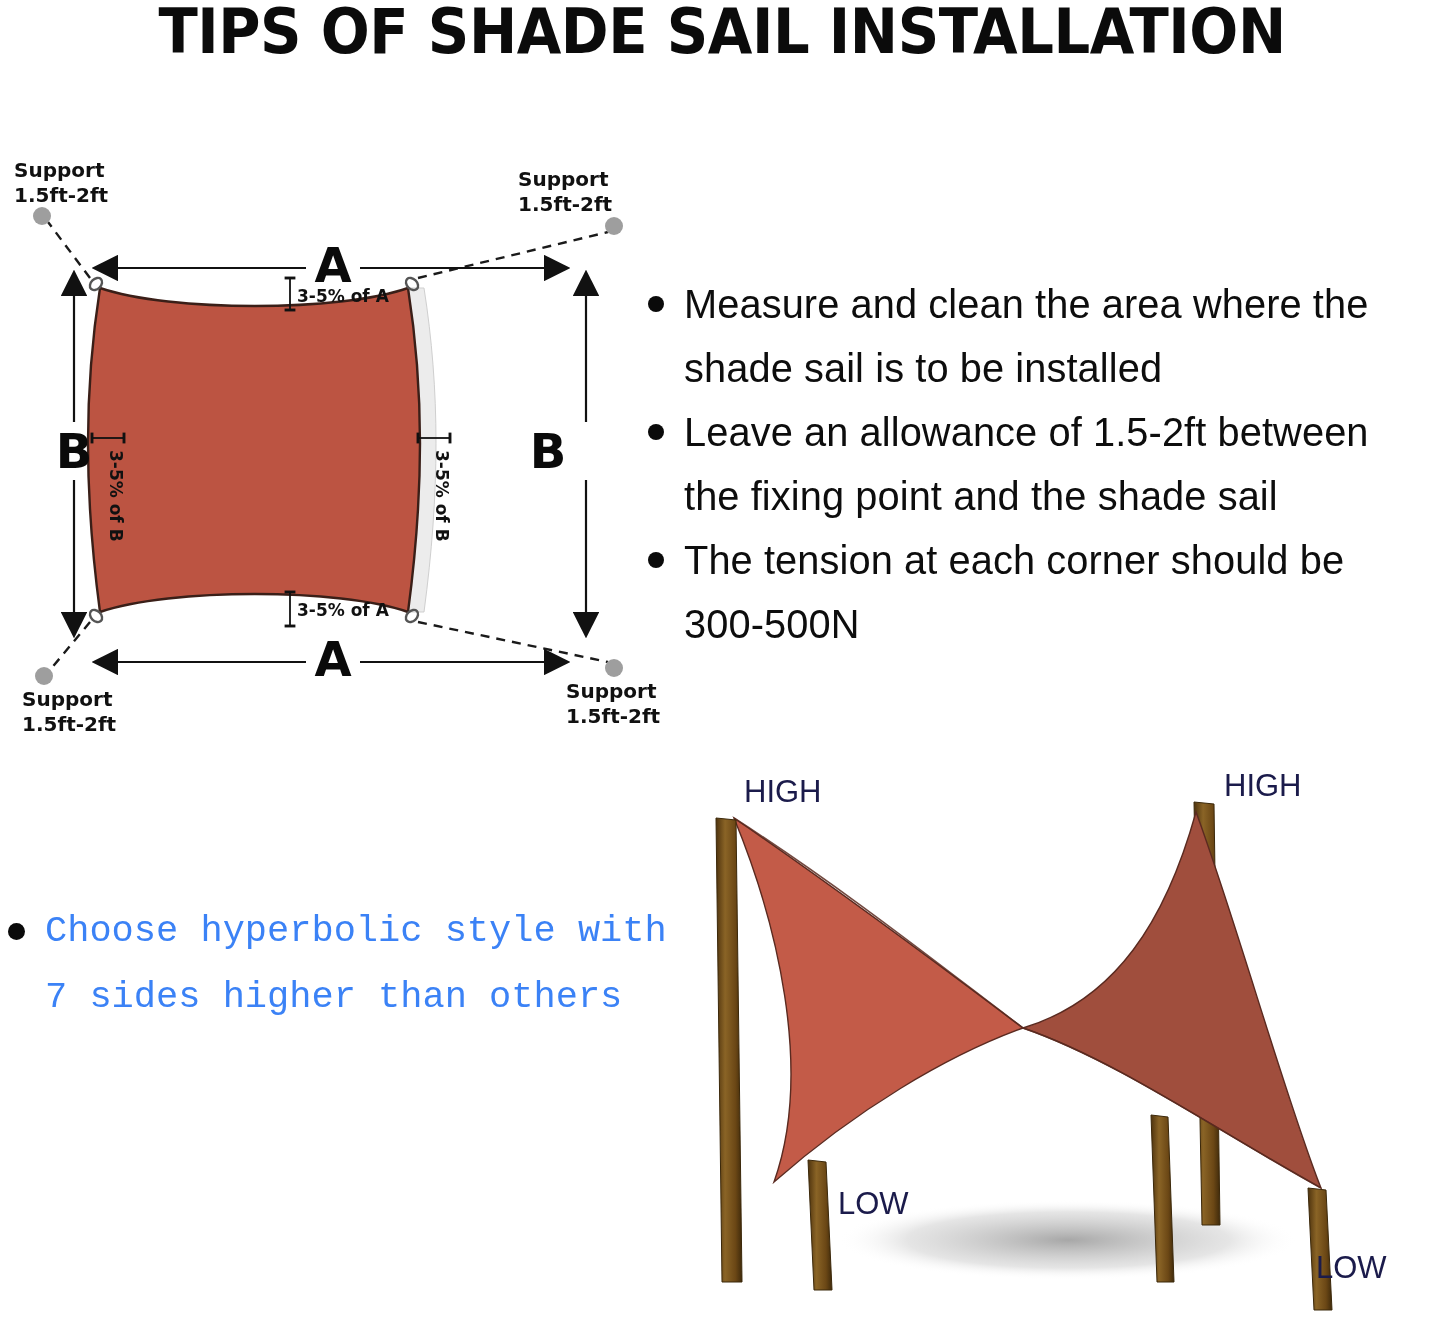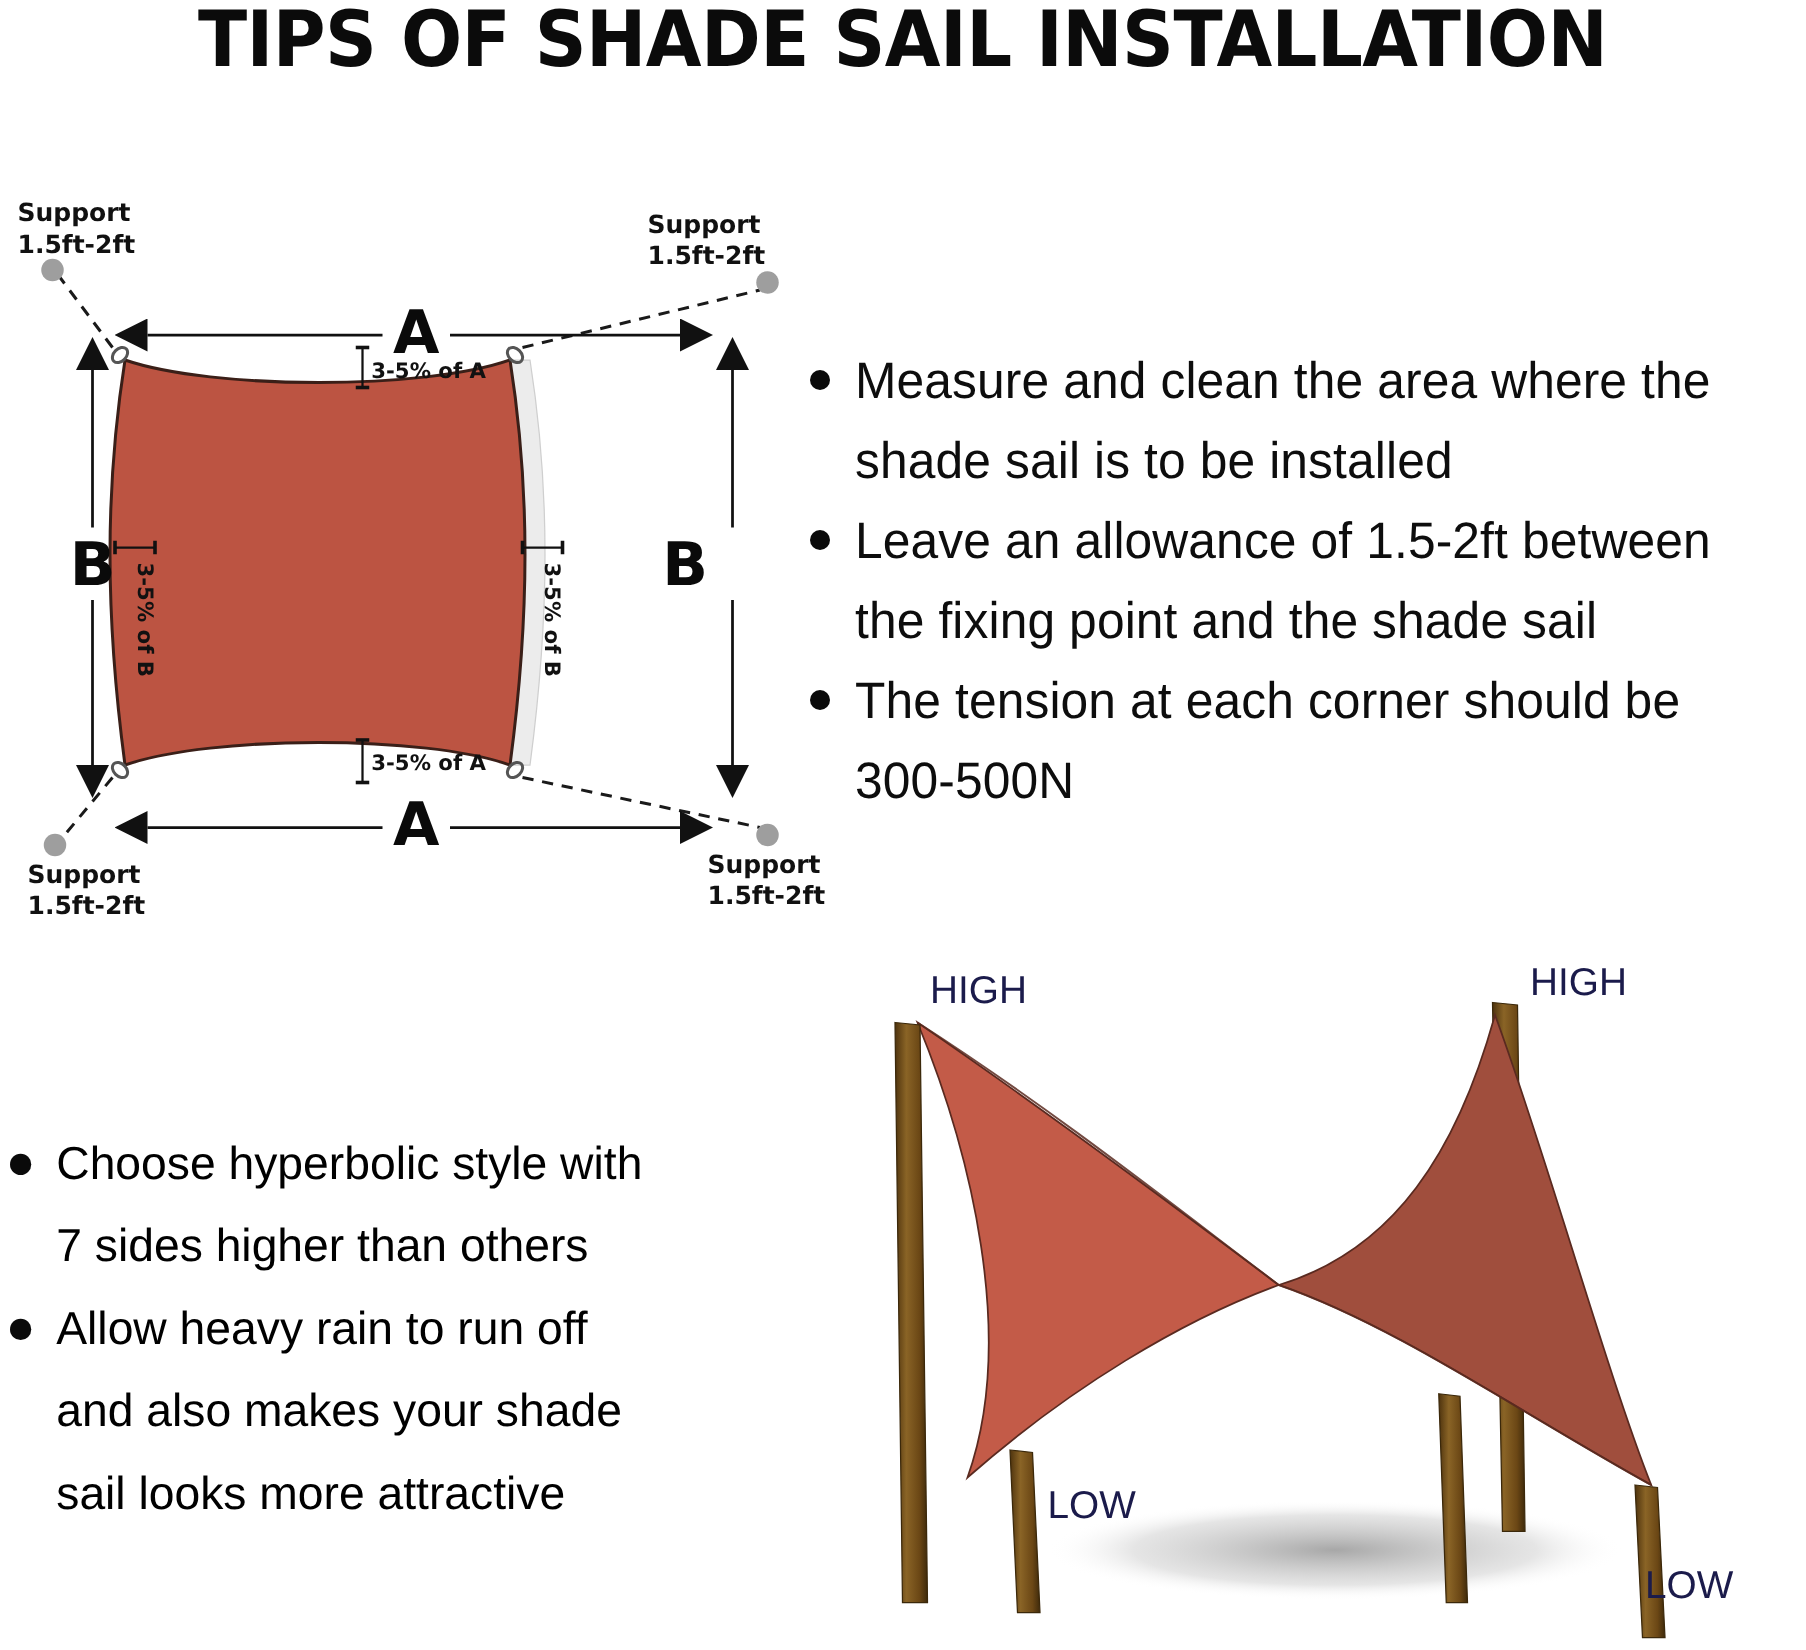--- a/index.html
+++ b/index.html
@@ -87,24 +87,24 @@
   #tips-list .bullet-dot { margin-top: 24px; }
   #tips-list .bullet-item { margin-bottom: 0px; }
 
   
   #style-list {
     left: 8px;
     top: 898px;
     width: 620px;
   }
   #style-list .bullet-text {
-    font-family: Liberation Sans, sans-serif;
+    font-family: Liberation Mono, monospace;
     font-size: 37px;
     line-height: 66px;
-    color: #000000;
+    color: #3b82f6;
     white-space: nowrap;
   }
   #style-list .bullet-dot { margin-top: 25px; width: 17px; height: 17px; }
 
   .svgtext {
     font-family: "DejaVu Sans", sans-serif;
     fill: #111;
   }
   .lbl-support {
     font-size: 20px;
@@ -265,28 +265,20 @@
 </ul>
 
 <ul class="bullet-list" id="style-list">
   <li class="bullet-item">
     <span class="bullet-dot"></span>
     <span class="bullet-text">
       <span style="display:block">Choose hyperbolic style with</span>
       <span style="display:block">7 sides higher than others</span>
     </span>
   </li>
-  <li class="bullet-item">
-    <span class="bullet-dot"></span>
-    <span class="bullet-text">
-      <span style="display:block">Allow heavy rain to run off</span>
-      <span style="display:block">and also makes your shade</span>
-      <span style="display:block">sail looks more attractive</span>
-    </span>
-  </li>
 </ul>
 
 <div class="panel" id="hypar-diagram">
   <svg width="785" height="550" viewBox="0 0 785 550" xmlns="http://www.w3.org/2000/svg">
     <defs>
       <linearGradient id="poleGrad" x1="0" y1="0" x2="1" y2="0">
         <stop offset="0%" stop-color="#4e330e"></stop>
         <stop offset="35%" stop-color="#8a6426"></stop>
         <stop offset="75%" stop-color="#6b4715"></stop>
         <stop offset="100%" stop-color="#3f2a0b"></stop>

